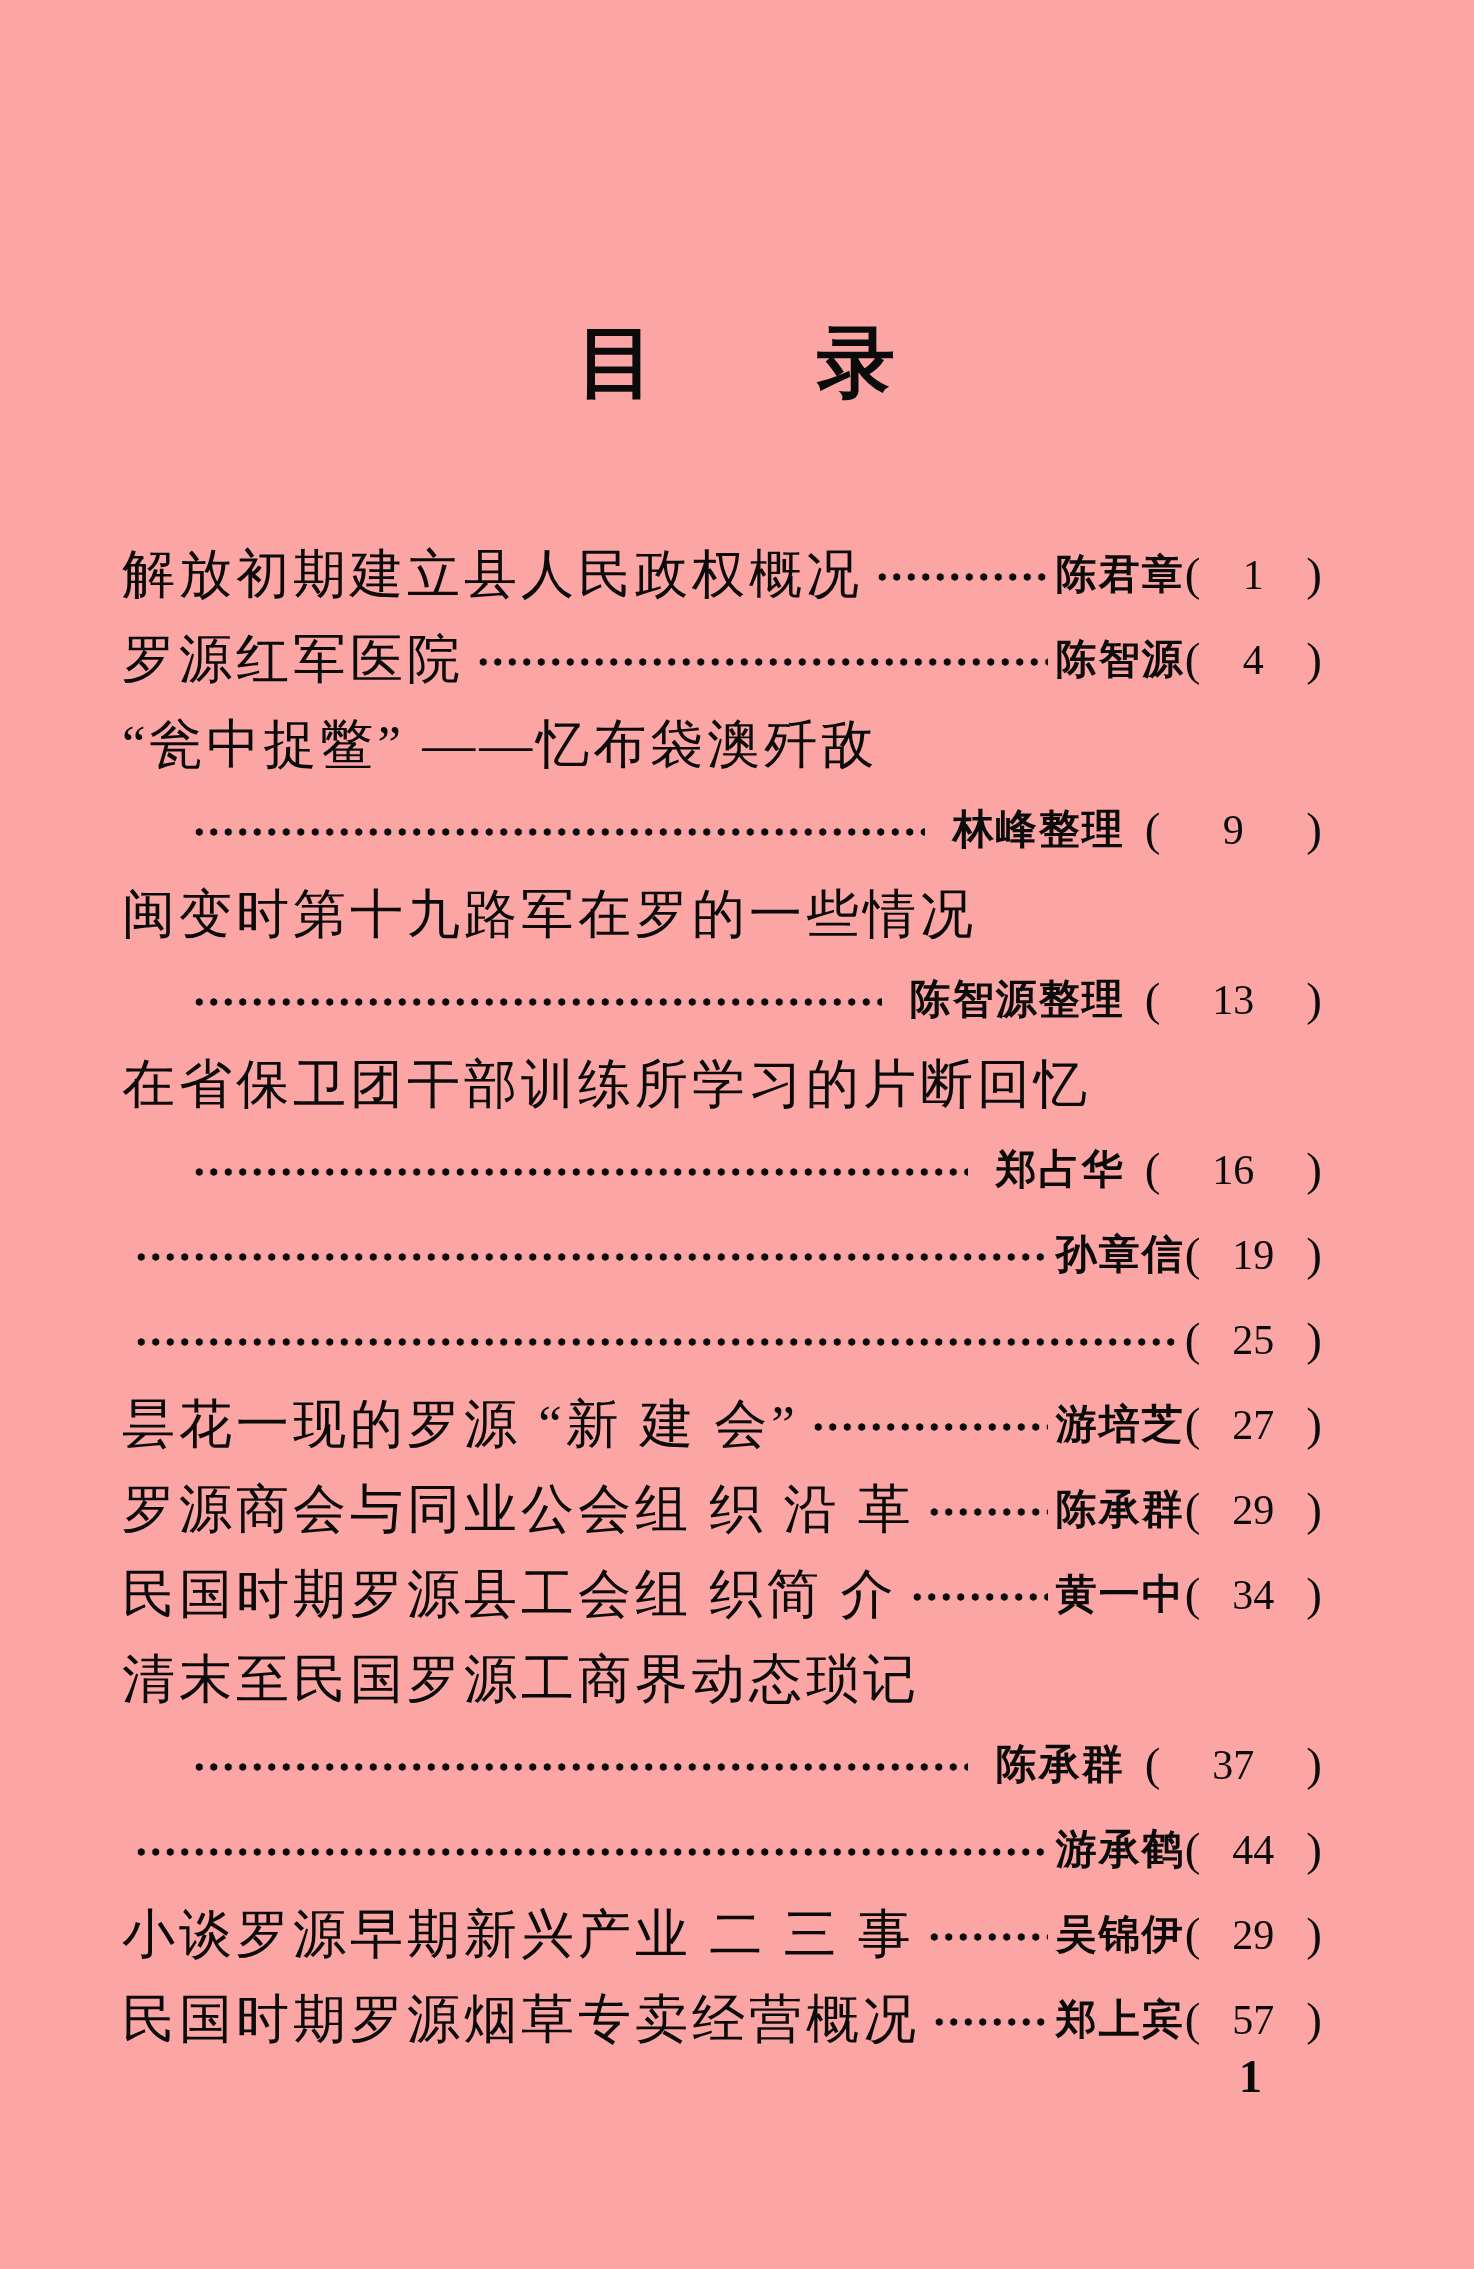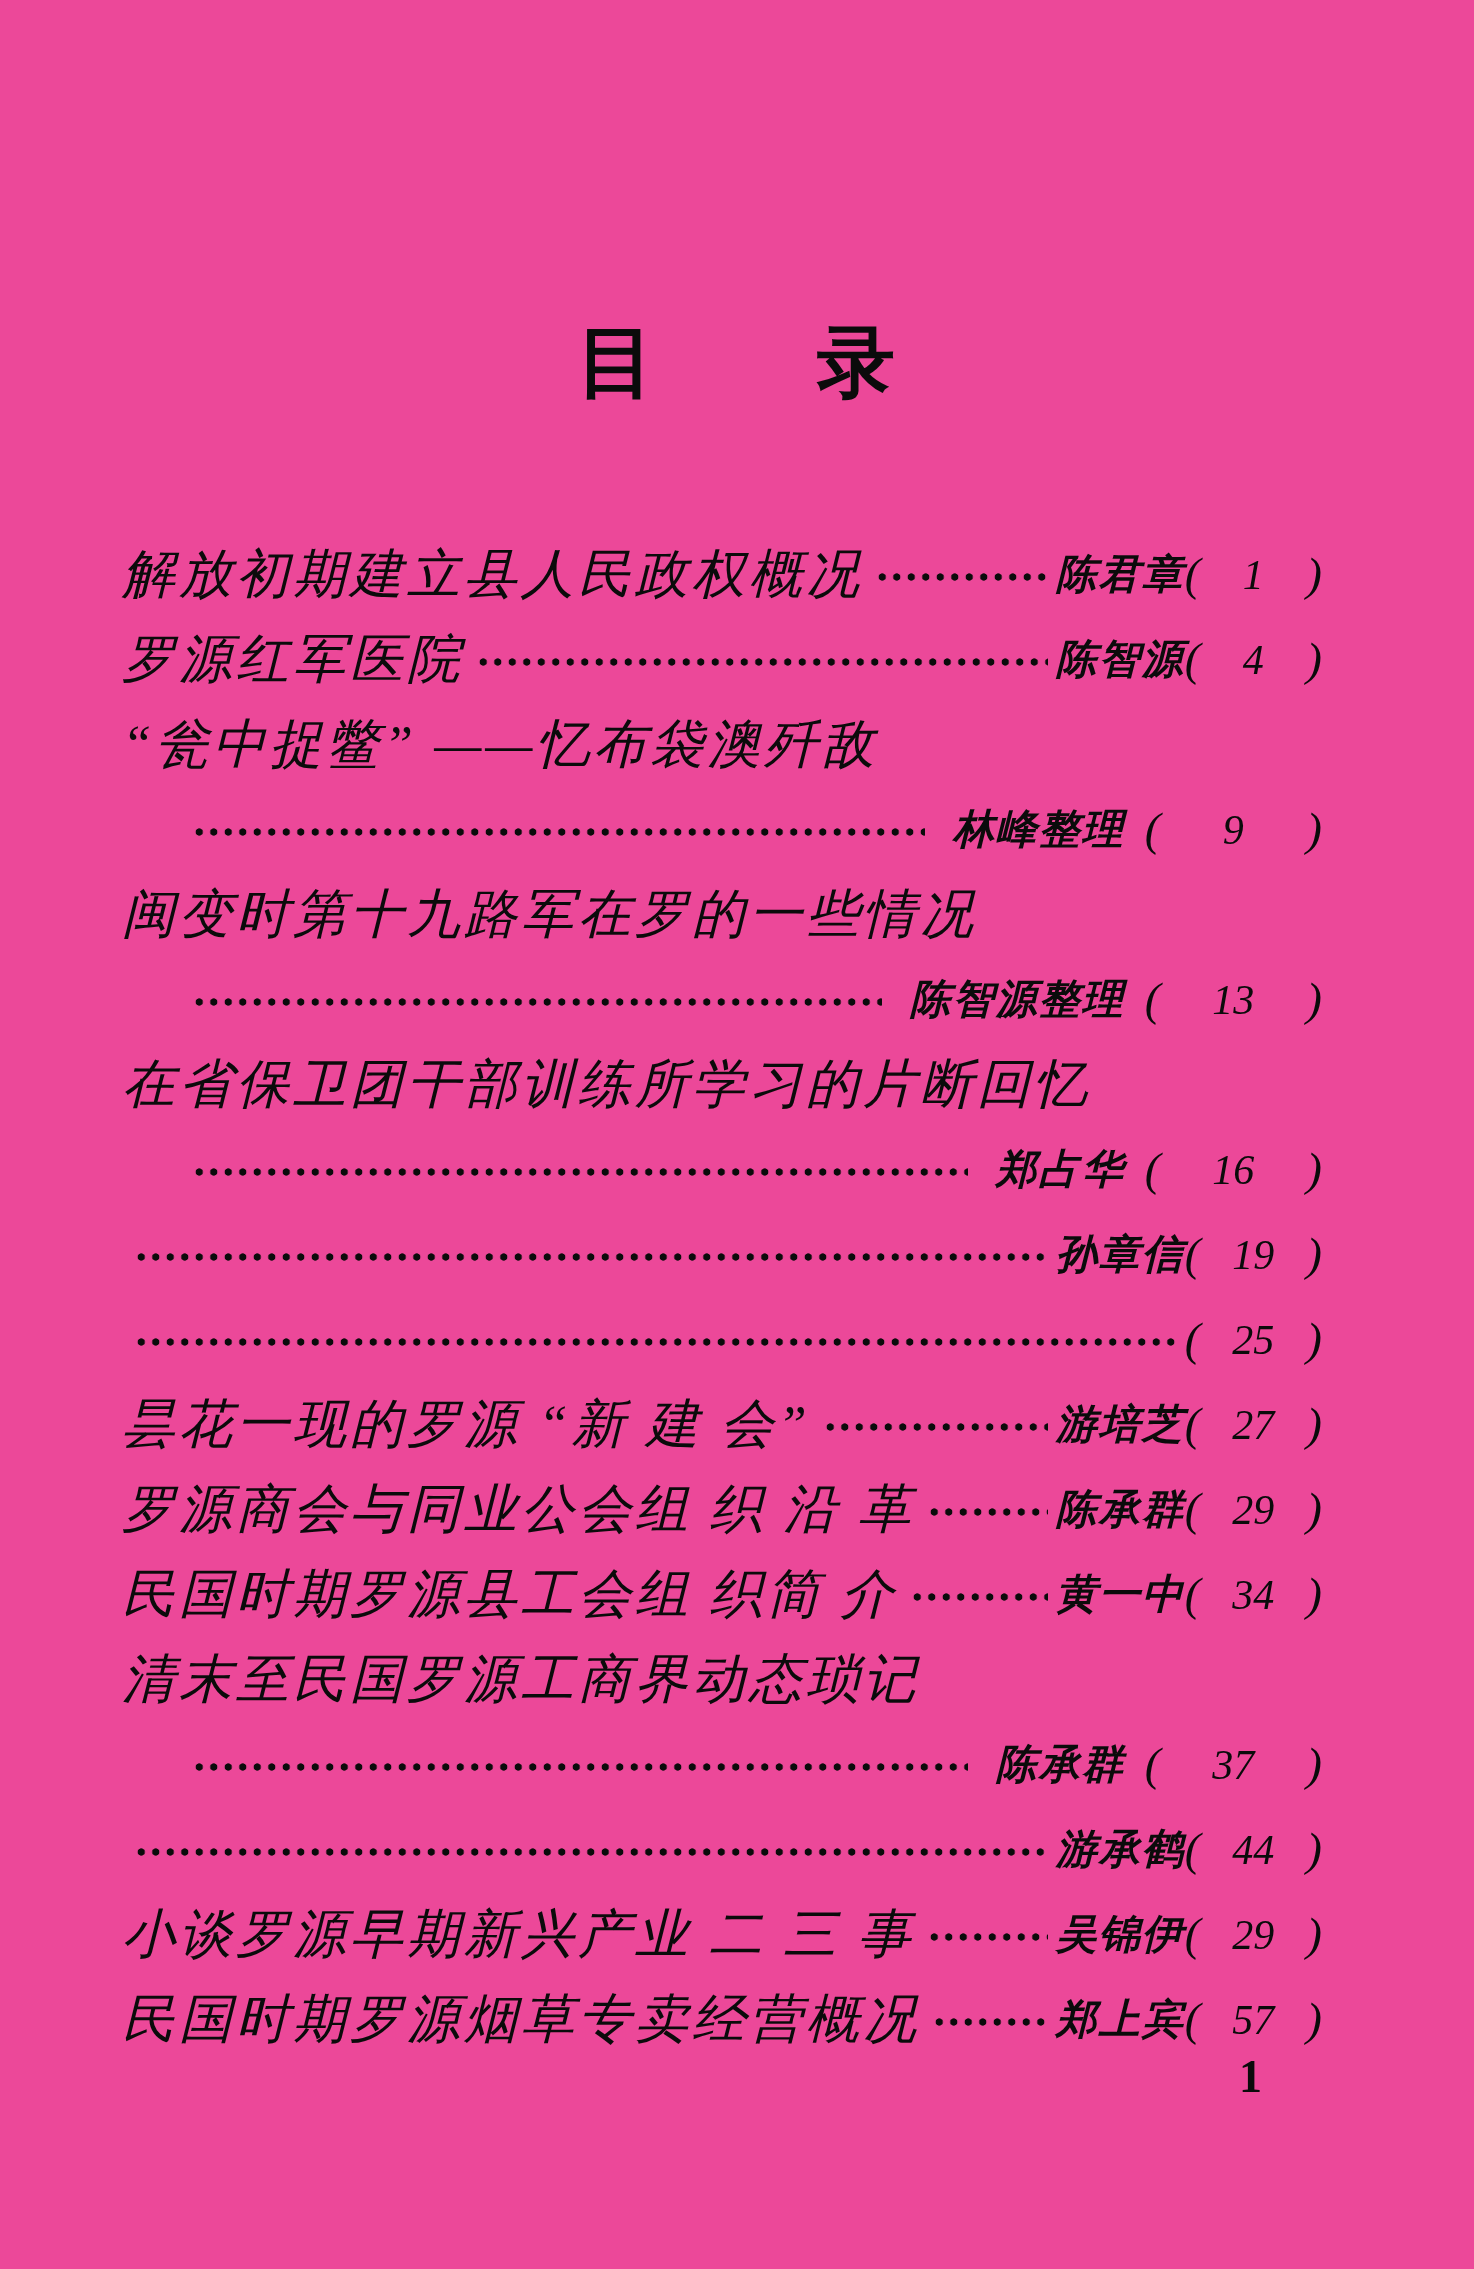--- a/index.html
+++ b/index.html
@@ -4,21 +4,21 @@
 <style>
   html, body {
     margin: 0;
     padding: 0;
     background: #ffffff;
   }
   .page {
     position: relative;
     width: 1474px;
     height: 2269px;
-    background: #ec4899;
+    background: #fca5a5;
     color: #0b0b0b;
     overflow: hidden;
     font-family: "Liberation Serif", "DejaVu Serif", serif;
   }
   .doc-title {
     position: absolute;
     top: 320px;
     left: 0;
     width: 100%;
     margin: 0;
@@ -33,21 +33,20 @@
   .toc {
     position: absolute;
     top: 532px;
     left: 122px;
     right: 152px;
   }
   .line {
     display: flex;
     align-items: center;
     height: 85px;
-    font-style: italic;
   }
   .line.cont {
     padding-left: 70px;
     gap: 20px;
   }
   .etitle {
     font-size: 53px;
     letter-spacing: 4px;
     white-space: pre;
     font-family: "Liberation Serif", "DejaVu Serif", serif;

